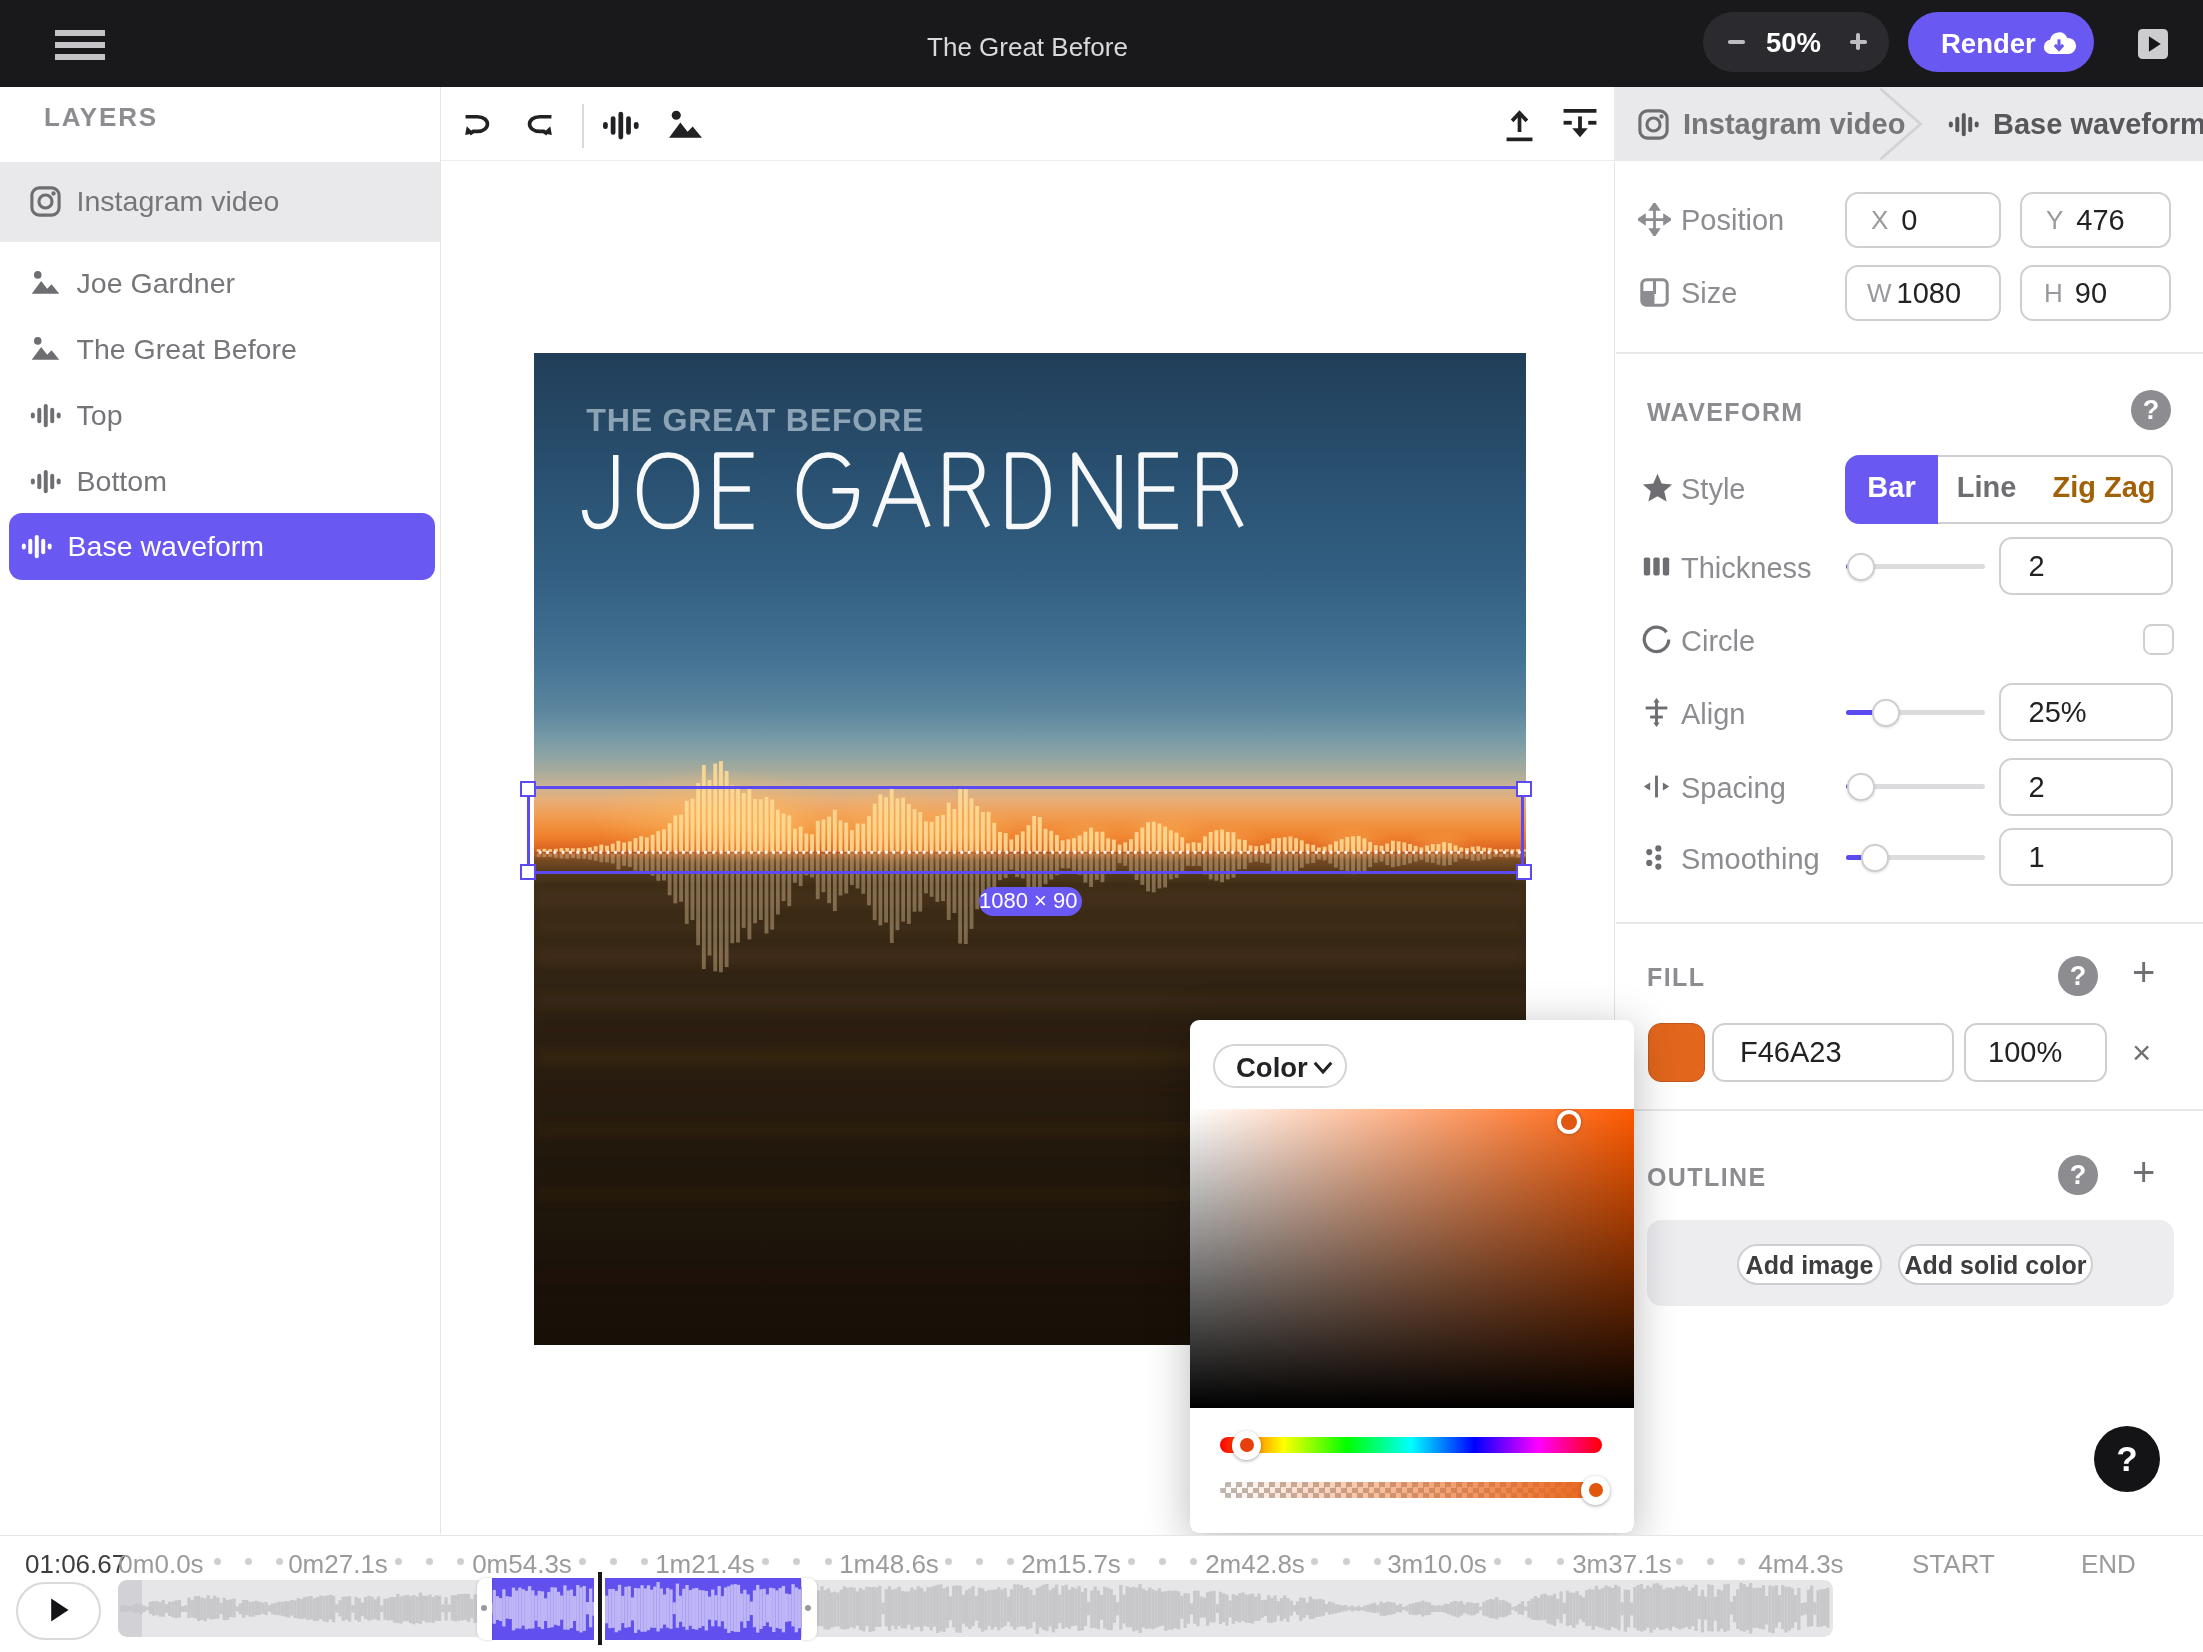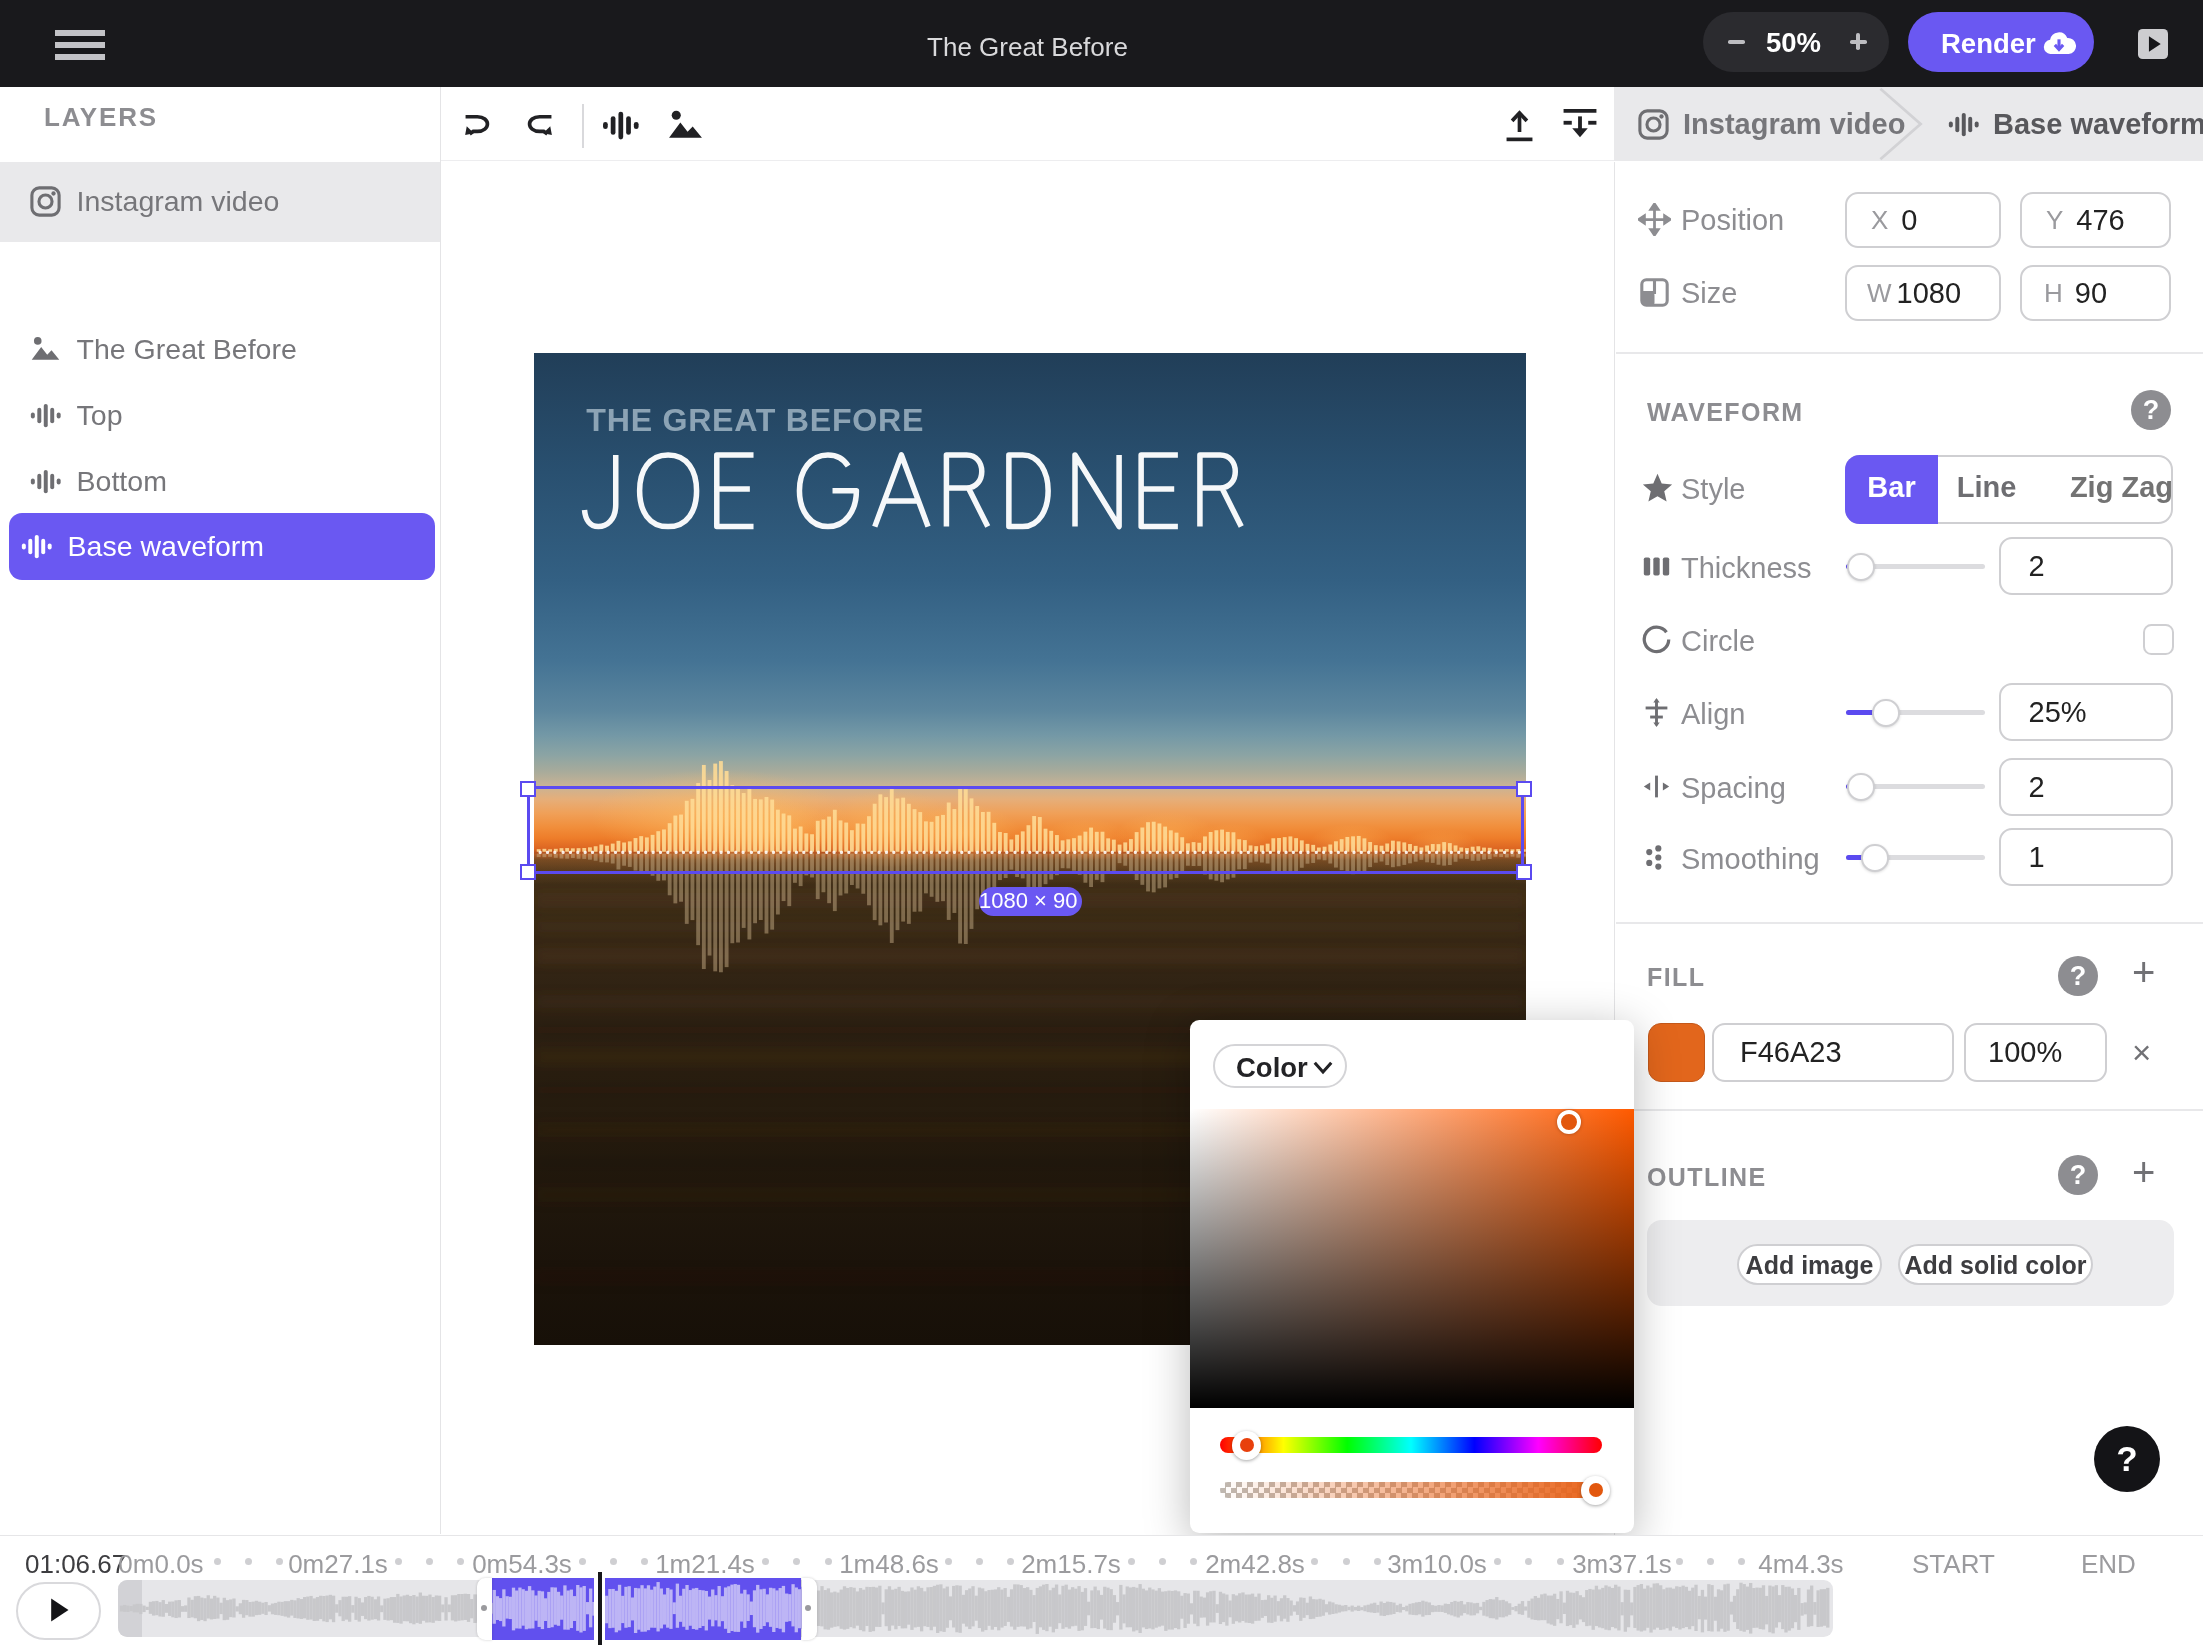--- a/index.html
+++ b/index.html
@@ -54,20 +54,27 @@
 <div class="abs" style="left:0;top:87px;width:441px;height:1447px;background:#fff;border-right:1.8px solid #e4e4e6;"></div>
 <div class="abs" style="left:44px;top:102px;font-size:26px;font-weight:bold;letter-spacing:1.8px;color:#8d8d91;">LAYERS</div>
 <div class="abs" style="left:0;top:162px;width:440px;height:80px;background:#e9e9eb;"></div>
 <div class="lrow" style="top:168px;">
   <span class="licon"><svg width="31" height="31" viewBox="0 0 36 36">
           <rect x="2.2" y="2.2" width="31.6" height="31.6" rx="8.5" fill="none" stroke="#6e6e72" stroke-width="3.6"></rect>
           <circle cx="18" cy="18" r="7.6" fill="none" stroke="#6e6e72" stroke-width="3.6"></circle>
           <circle cx="27.3" cy="8.7" r="2.5" fill="#6e6e72"></circle>
         </svg></span>
       <span class="txt">Instagram video</span>
+</div>
+<div class="lrow" style="top:250px;">
+  <span class="licon"><svg width="31" height="31" viewBox="0 0 36 36">
+          <circle cx="9" cy="8" r="4.4" fill="#6e6e72"></circle>
+          <path d="M2 30 L13 15 L20 24 L25 19 L34 30 Z" fill="#6e6e72"></path>
+        </svg></span>
+      <span class="txt">Joe Gardner</span>
 </div>
 <div class="lrow" style="top:316px;">
   <span class="licon"><svg width="31" height="31" viewBox="0 0 36 36">
           <circle cx="9" cy="8" r="4.4" fill="#6e6e72"></circle>
           <path d="M2 30 L13 15 L20 24 L25 19 L34 30 Z" fill="#6e6e72"></path>
         </svg></span>
       <span class="txt">The Great Before</span>
 </div>
 <div class="lrow" style="top:382px;">
   <span class="licon"><svg width="31" height="31" viewBox="0 0 36 36">
@@ -780,21 +787,21 @@
 <div class="qm" style="left:2131px;top:390px;">?</div>
 
 <svg class="abs" style="left:1642px;top:472px;" width="31" height="31" viewBox="0 0 34 34">
       <path d="M17 2 L21.6 12.5 L33 13.6 L24.4 21.2 L27 32.4 L17 26.5 L7 32.4 L9.6 21.2 L1 13.6 L12.4 12.5 Z" fill="#6e6e72"></path>
     </svg>
 <div class="plab" style="left:1681px;top:473px;">Style</div>
 <div class="abs" style="left:1845px;top:455px;width:328px;height:69px;border:2.3px solid #cfcfd2;border-radius:14.7px;background:#fff;"></div>
 <div class="abs" style="left:1845px;top:455px;width:93px;height:69px;background:#6a58f2;border-radius:14.7px 0 0 14.7px;"></div>
 <div class="abs" style="left:1845px;top:471px;width:93px;text-align:center;font-size:29px;font-weight:bold;color:#fff;">Bar</div>
 <div class="abs" style="left:1938px;top:471px;width:97px;text-align:center;font-size:29px;font-weight:bold;color:#6e6e72;">Line</div>
-<div class="abs" style="left:2035px;top:471px;width:138px;text-align:right;font-size:29px;font-weight:bold;color:#737373;">Zig Zag</div>
+<div class="abs" style="left:2035px;top:471px;width:138px;text-align:center;font-size:29px;font-weight:bold;color:#a16207;">Zig Zag</div>
 
 <svg class="abs" style="left:1642px;top:552px;" width="29" height="29" viewBox="0 0 32 32">
       <g fill="#6e6e72">
         <rect x="2" y="6" width="7" height="20" rx="2"></rect>
         <rect x="12.5" y="6" width="7" height="20" rx="2"></rect>
         <rect x="23" y="6" width="7" height="20" rx="2"></rect>
       </g>
     </svg>
 <div class="plab" style="left:1681px;top:552px;">Thickness</div>
 <div class="track" style="left:1846px;top:564px;width:139px;"></div>

